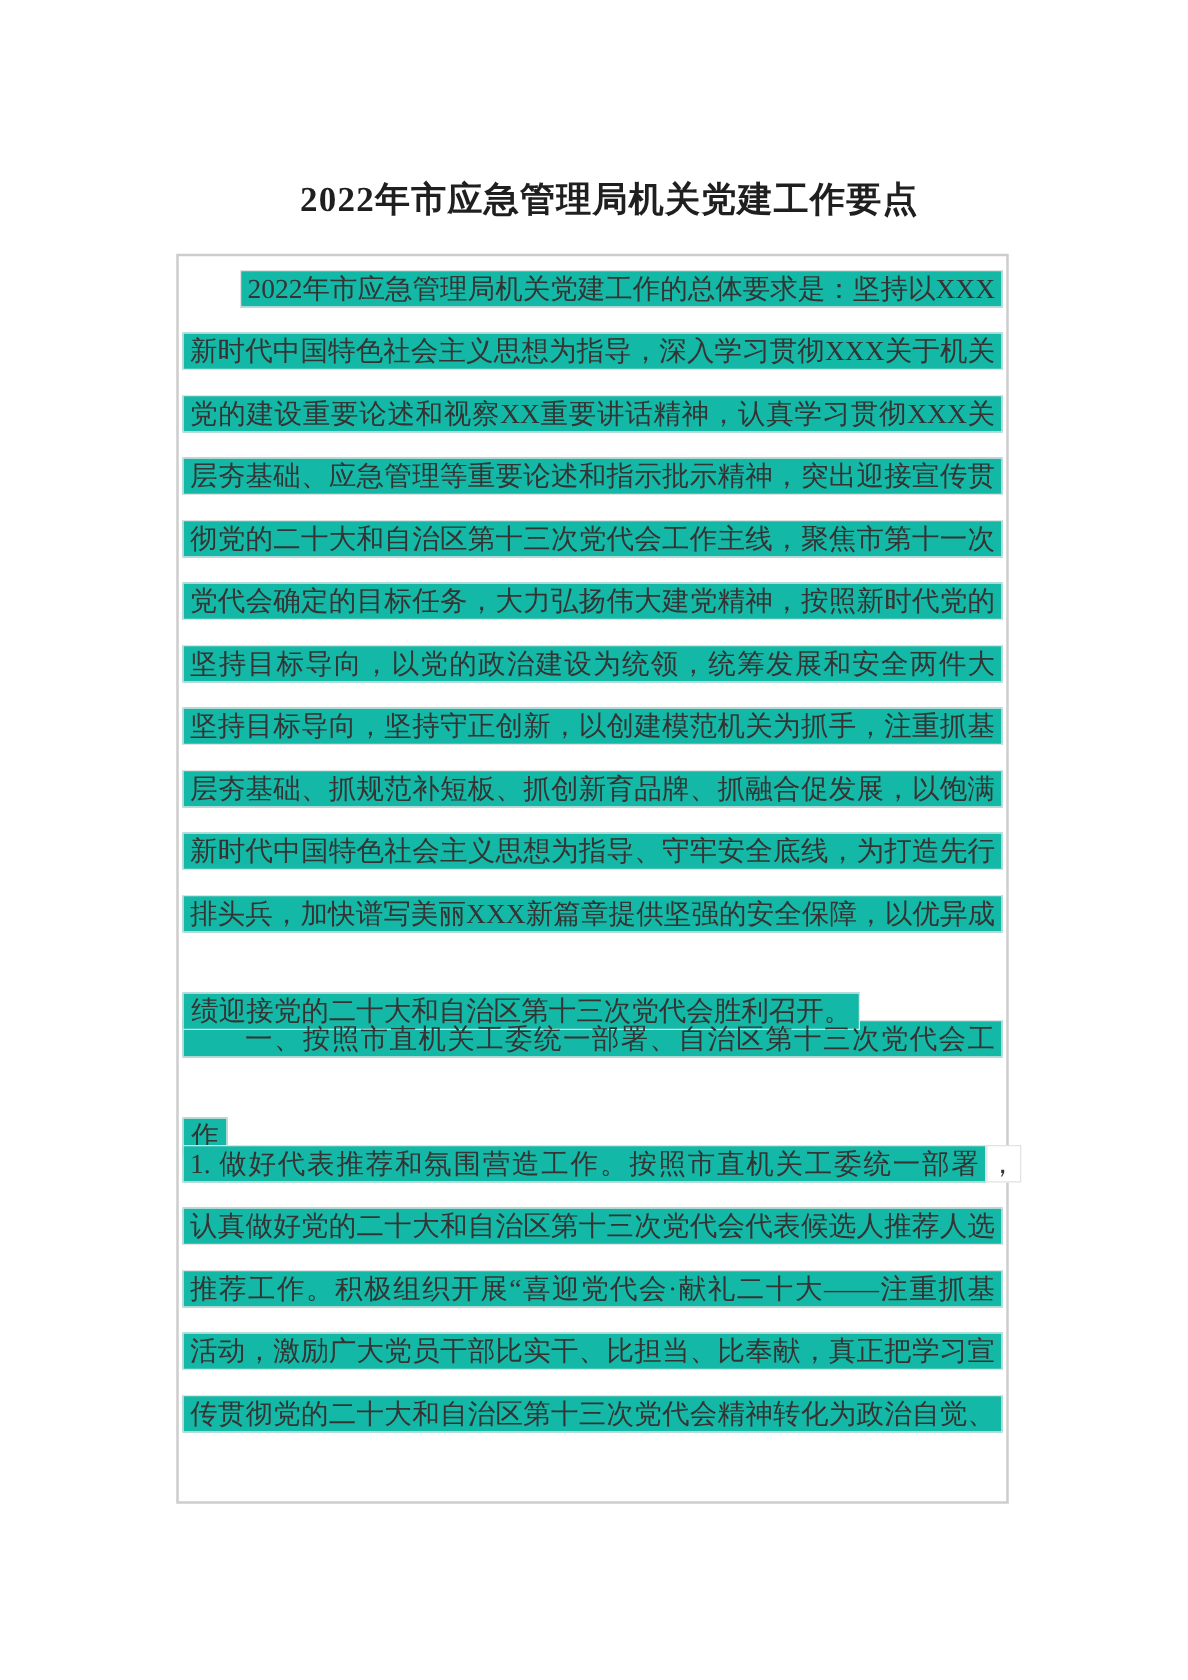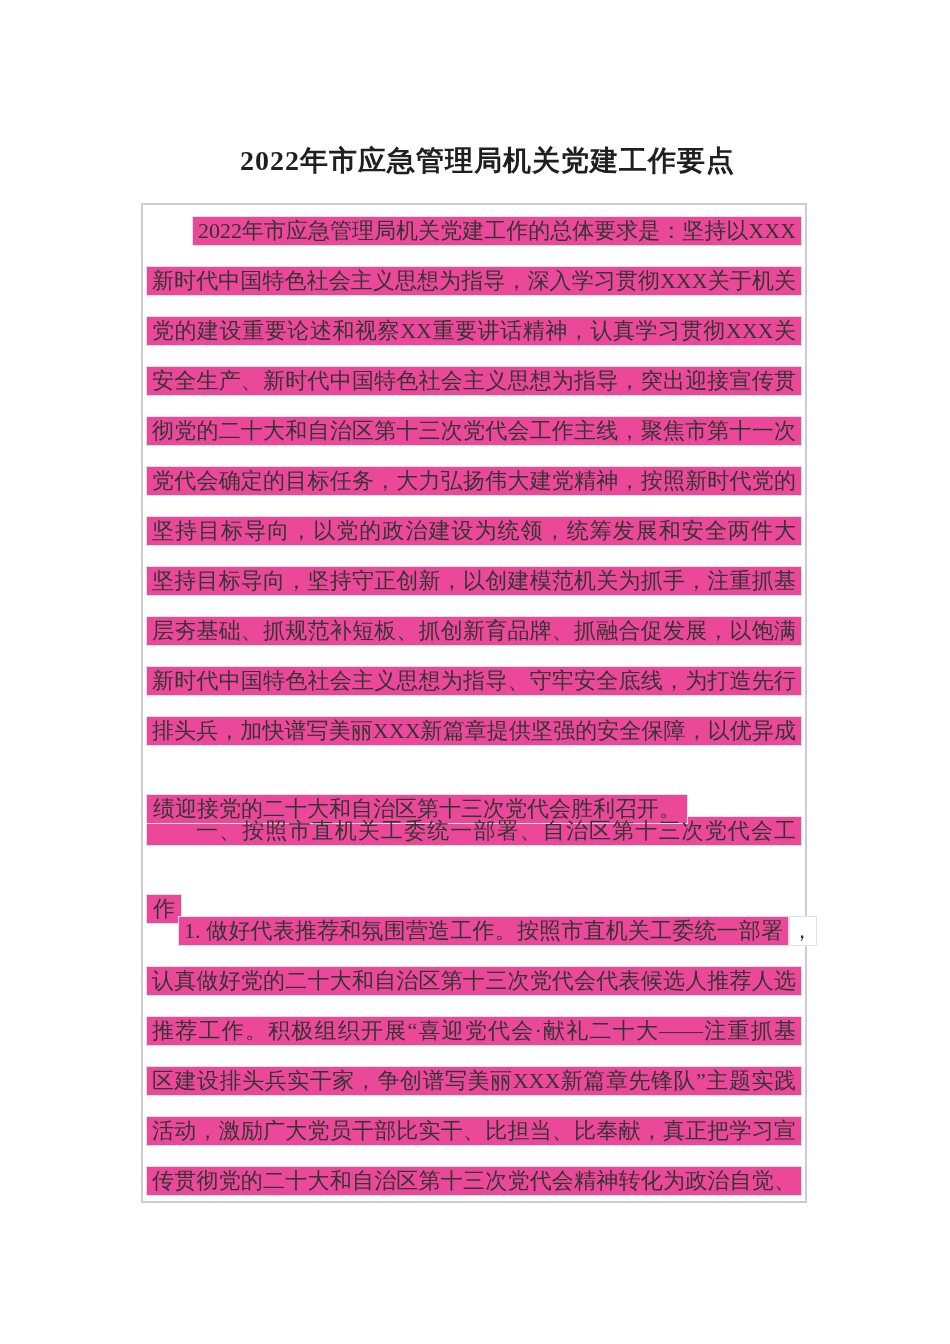--- a/index.html
+++ b/index.html
@@ -47,21 +47,21 @@
     white-space: nowrap;
   }
   .line-box {
     display: block;
     box-sizing: border-box;
     height: 30px;
     line-height: 28px;
     font-size: 22px;
     color: #343434;
     border: 1px solid #e2e2e2;
-    background: #ec4899;
+    background: #14b8a6;
     padding: 0 5px;
     white-space: normal;
     overflow: hidden;
   }
   
   .row.full .line-box {
     text-align: justify;
     text-align-last: justify;
   }
   
@@ -83,21 +83,20 @@
     text-align: justify;
     text-align-last: justify;
   }
   
   .row.with-tail {
     display: flex;
     width: calc(100% + 15px);
   }
   .row.with-tail .line-box {
     flex: 1 1 auto;
-    margin-left: 32px;
     text-align: justify;
     text-align-last: justify;
   }
   .tail-box {
     flex: 0 0 auto;
     box-sizing: border-box;
     height: 30px;
     line-height: 28px;
     font-size: 22px;
     color: #343434;
@@ -118,21 +117,21 @@
 
   <div class="row full">
     <span class="line-box">新时代中国特色社会主义思想为指导，深入学习贯彻XXX关于机关</span>
   </div>
 
   <div class="row full">
     <span class="line-box">党的建设重要论述和视察XX重要讲话精神，认真学习贯彻XXX关于</span>
   </div>
 
   <div class="row full">
-    <span class="line-box">安全生产、新时代中国特色社会主义思想为指导，突出迎接宣传贯</span>
+    <span class="line-box">层夯基础、应急管理等重要论述和指示批示精神，突出迎接宣传贯</span>
   </div>
 
   <div class="row full">
     <span class="line-box">彻党的二十大和自治区第十三次党代会工作主线，聚焦市第十一次</span>
   </div>
 
   <div class="row full">
     <span class="line-box">党代会确定的目标任务，大力弘扬伟大建党精神，按照新时代党的</span>
   </div>
 
@@ -174,23 +173,20 @@
       </div>
 
   <div class="row full">
     <span class="line-box">认真做好党的二十大和自治区第十三次党代会代表候选人推荐人选</span>
   </div>
 
   <div class="row full">
     <span class="line-box">推荐工作。积极组织开展“喜迎党代会·献礼二十大——注重抓基</span>
   </div>
 
-  <div class="row full">
-    <span class="line-box">区建设排头兵实干家，争创谱写美丽XXX新篇章先锋队”主题实践</span>
-  </div>
 
   <div class="row full">
     <span class="line-box">活动，激励广大党员干部比实干、比担当、比奉献，真正把学习宣</span>
   </div>
 
   <div class="row full">
     <span class="line-box">传贯彻党的二十大和自治区第十三次党代会精神转化为政治自觉、</span>
   </div>
 </div>
 </div>

